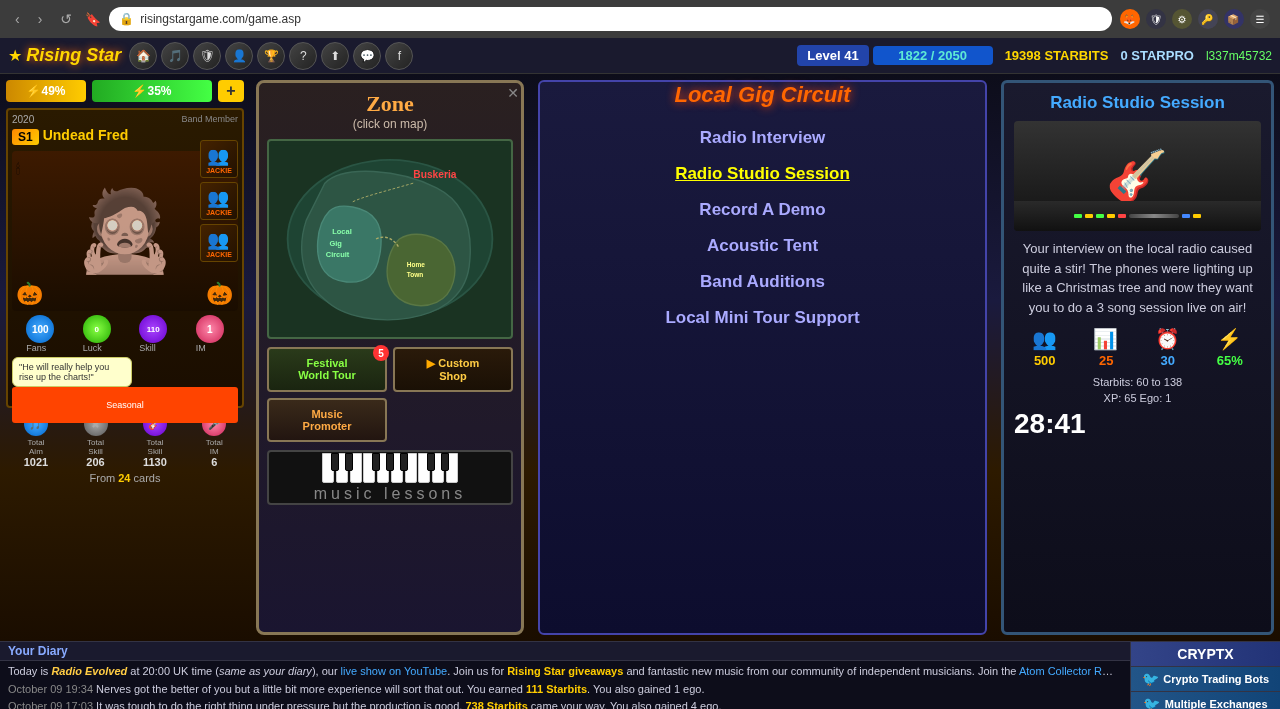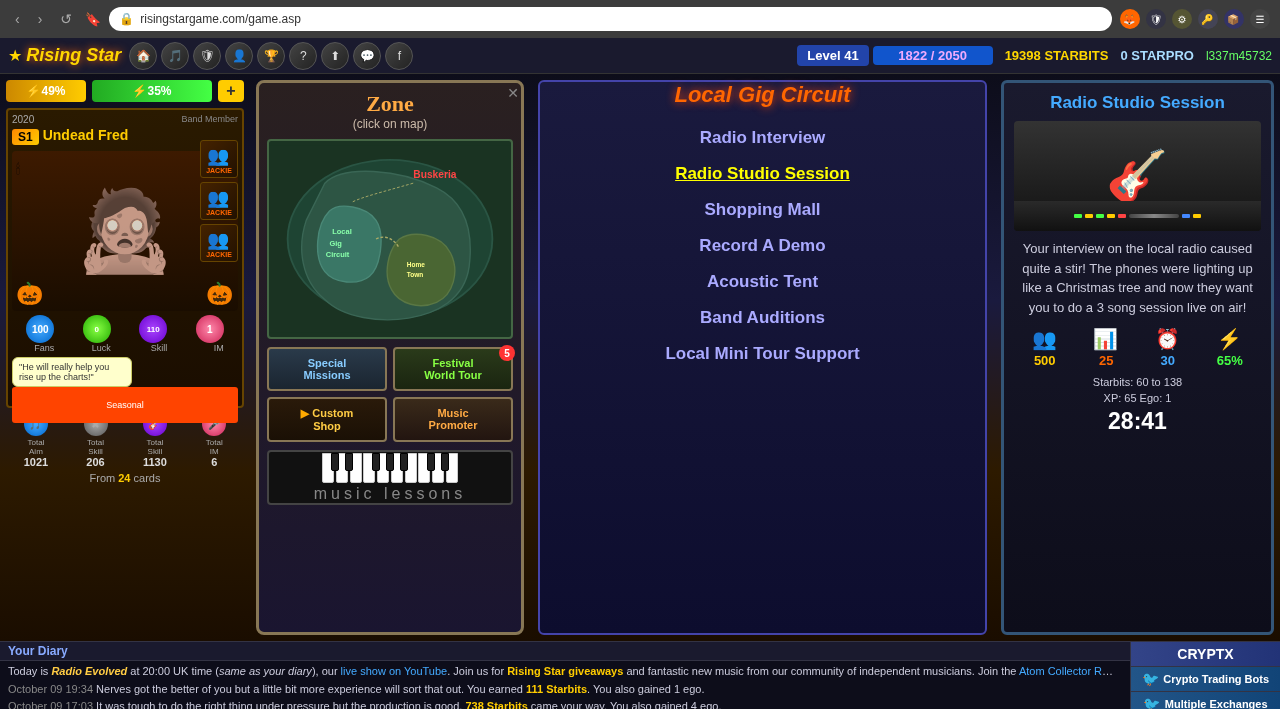--- a/index.html
+++ b/index.html
@@ -95,21 +95,21 @@
       padding: 3px 10px;
       border-radius: 4px;
       font-size: 13px;
       font-weight: bold;
       margin-left: auto;
     }
     .xp-bar-container {
       background: #1155cc;
       border-radius: 4px;
       padding: 2px 23px;
-      color: #f0abfc;
+      color: #5eead4;
       font-size: 13px;
       font-weight: bold;
       min-width: 120px;
       text-align: center;
     }
     .starbits {
       color: #ffd700;
       font-size: 13px;
       font-weight: bold;
       margin-left: 8px;
@@ -226,21 +226,21 @@
       font-size: 80px;
       opacity: 0.8;
       filter: sepia(1) hue-rotate(330deg);
     }
     .char-stats {
       display: flex;
       justify-content: space-around;
       margin-top: 4px;
     }
     .stat-item {
-      text-align: right;
+      text-align: left;
     }
     .stat-icon {
       width: 28px;
       height: 28px;
       border-radius: 50%;
       display: flex;
       align-items: center;
       justify-content: center;
       font-size: 10px;
       font-weight: bold;
@@ -563,23 +563,22 @@
     .radio-stat-value.blue { color: #44aaff; }
     .radio-stat-value.green { color: #44ff44; }
     .radio-detail {
       color: #ccccdd;
       font-size: 11px;
       text-align: center;
       margin-bottom: 4px;
     }
     .timer {
       color: white;
-      font-size: 23px;
-      font-weight: bold;
-      text-align: center;
+      font-size: 28px;
+      font-weight: bold;
     }
 
     
     .bottom-ticker {
       height: 68px;
       background: #0d0d1a;
       border-top: 1px solid #334;
       padding: 0;
       position: relative;
     }
@@ -830,24 +829,20 @@
           <text x="61" y="119" fill="#88ffaa" font-size="8" font-weight="bold">Circuit</text>
 
           <text x="148" y="130" fill="#ffff88" font-size="7" font-weight="bold">Home</text>
           <text x="148" y="141" fill="#ffff88" font-size="7" font-weight="bold">Town</text>
 
           <path d="M115,100 C125,95 135,100 140,110" stroke="#aaaa66" stroke-width="1.5" fill="none" stroke-dasharray="3,2"></path>
           <path d="M90,60 C100,55 120,50 155,40" stroke="#aaaa66" stroke-width="1" fill="none" stroke-dasharray="3,2"></path>
         </svg>
       </div>
       <div class="action-buttons">
-        <div class="action-btn special">
-          <span style="white-space:pre-line;">Special
-Missions</span>
-        </div>
         <div class="action-btn festival" style="position:relative;">
           <span style="white-space:pre-line;">Festival
 World Tour</span>
           <span class="btn-badge">5</span>
         </div>
         <div class="action-btn custom">
           <span style="color:#ffaa00;">▶ </span>
           <span style="white-space:pre-line;">Custom
 Shop</span>
         </div>
@@ -885,23 +880,20 @@
     <div class="gig-card">
       <div class="gig-title">Local Gig Circuit</div>
       <div class="gig-menu">
         <div class="gig-item">
           <span>Radio Interview</span>
         </div>
         <div class="gig-item active">
           <span>Radio Studio Session</span>
         </div>
         <div class="gig-item">
-          <span>Shopping Mall</span>
-        </div>
-        <div class="gig-item">
           <span>Record A Demo</span>
         </div>
         <div class="gig-item">
           <span>Acoustic Tent</span>
         </div>
         <div class="gig-item">
           <span>Band Auditions</span>
         </div>
         <div class="gig-item">
           <span>Local Mini Tour Support</span>

